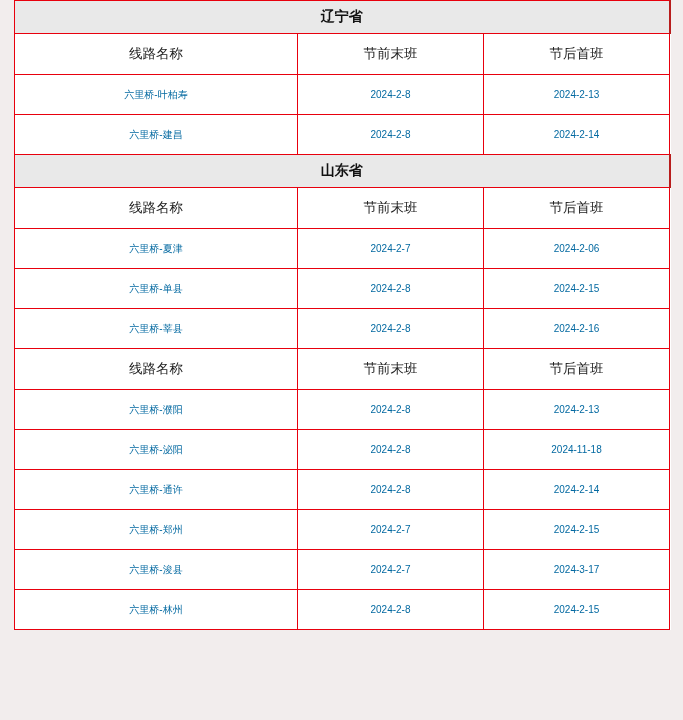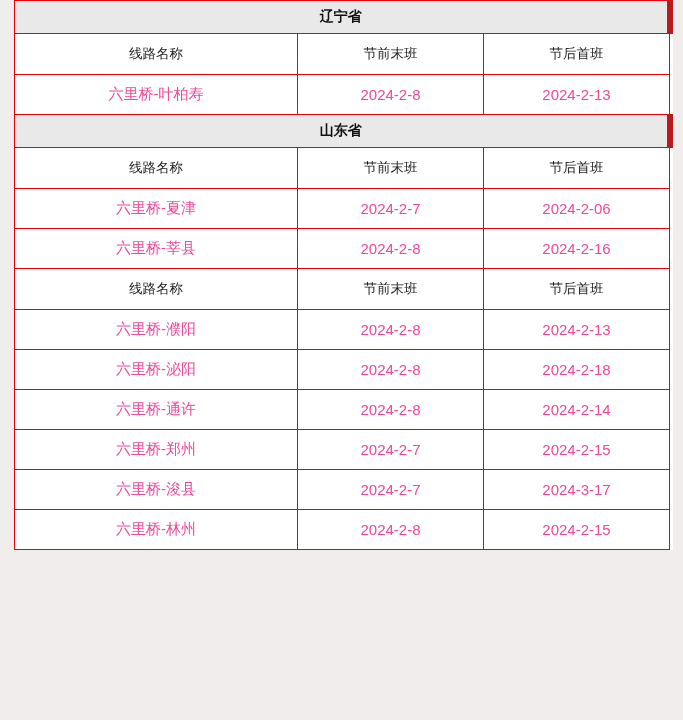--- a/index.html
+++ b/index.html
@@ -23,34 +23,34 @@
   table.schedule {
     width: 655px;
     border-collapse: collapse;
     table-layout: fixed;
     background: #ffffff;
   }
   table.schedule td {
     border: 1px solid #e8000d;
     text-align: center;
     vertical-align: middle;
-    font-size: 15px;
-    color: #ec4899;
+    font-size: 10px;
+    color: #0369a1;
     background: #ffffff;
     height: 39px;
     padding: 0;
   }
   tr.province-row td {
     background: #e9e9e9;
     font-weight: bold;
     font-size: 14px;
     color: #111111;
     height: 32px;
     border-left: 1px solid #e8000d;
-    border-right: 6px solid #b91c1c;
+    border-right: 2px solid #b91c1c;
   }
   tr.header-row td {
     font-size: 13.5px;
     color: #222222;
     height: 40px;
     margin-left: 6px;
   }
   .col-a { width: 283px; }
   .col-b { width: 186px; }
   .col-c { width: 186px; }
@@ -73,54 +73,64 @@
       <tr class="header-row">
         <td>线路名称</td>
         <td>节前末班</td>
         <td>节后首班</td>
       </tr>
       <tr>
         <td>六里桥-叶柏寿</td>
         <td>2024-2-8</td>
         <td>2024-2-13</td>
       </tr>
+      <tr>
+        <td>六里桥-建昌</td>
+        <td>2024-2-8</td>
+        <td>2024-2-14</td>
+      </tr>
 
       <tr class="province-row">
         <td colspan="3">山东省</td>
       </tr>
       <tr class="header-row">
         <td>线路名称</td>
         <td>节前末班</td>
         <td>节后首班</td>
       </tr>
       <tr>
         <td>六里桥-夏津</td>
         <td>2024-2-7</td>
         <td>2024-2-06</td>
+      </tr>
+      <tr>
+        <td>六里桥-单县</td>
+        <td>2024-2-8</td>
+        <td>2024-2-15</td>
       </tr>
       <tr>
         <td>六里桥-莘县</td>
         <td>2024-2-8</td>
         <td>2024-2-16</td>
       </tr>
 
       <tr class="header-row">
         <td>线路名称</td>
         <td>节前末班</td>
         <td>节后首班</td>
       </tr>
       <tr>
         <td>六里桥-濮阳</td>
         <td>2024-2-8</td>
         <td>2024-2-13</td>
       </tr>
       <tr>
         <td>六里桥-泌阳</td>
         <td>2024-2-8</td>
-        <td>2024-2-18</td>
+        <td>2024-11-18</td>
       </tr>
       <tr>
         <td>六里桥-通许</td>
         <td>2024-2-8</td>
         <td>2024-2-14</td>
       </tr>
       <tr>
         <td>六里桥-郑州</td>
         <td>2024-2-7</td>
         <td>2024-2-15</td>

